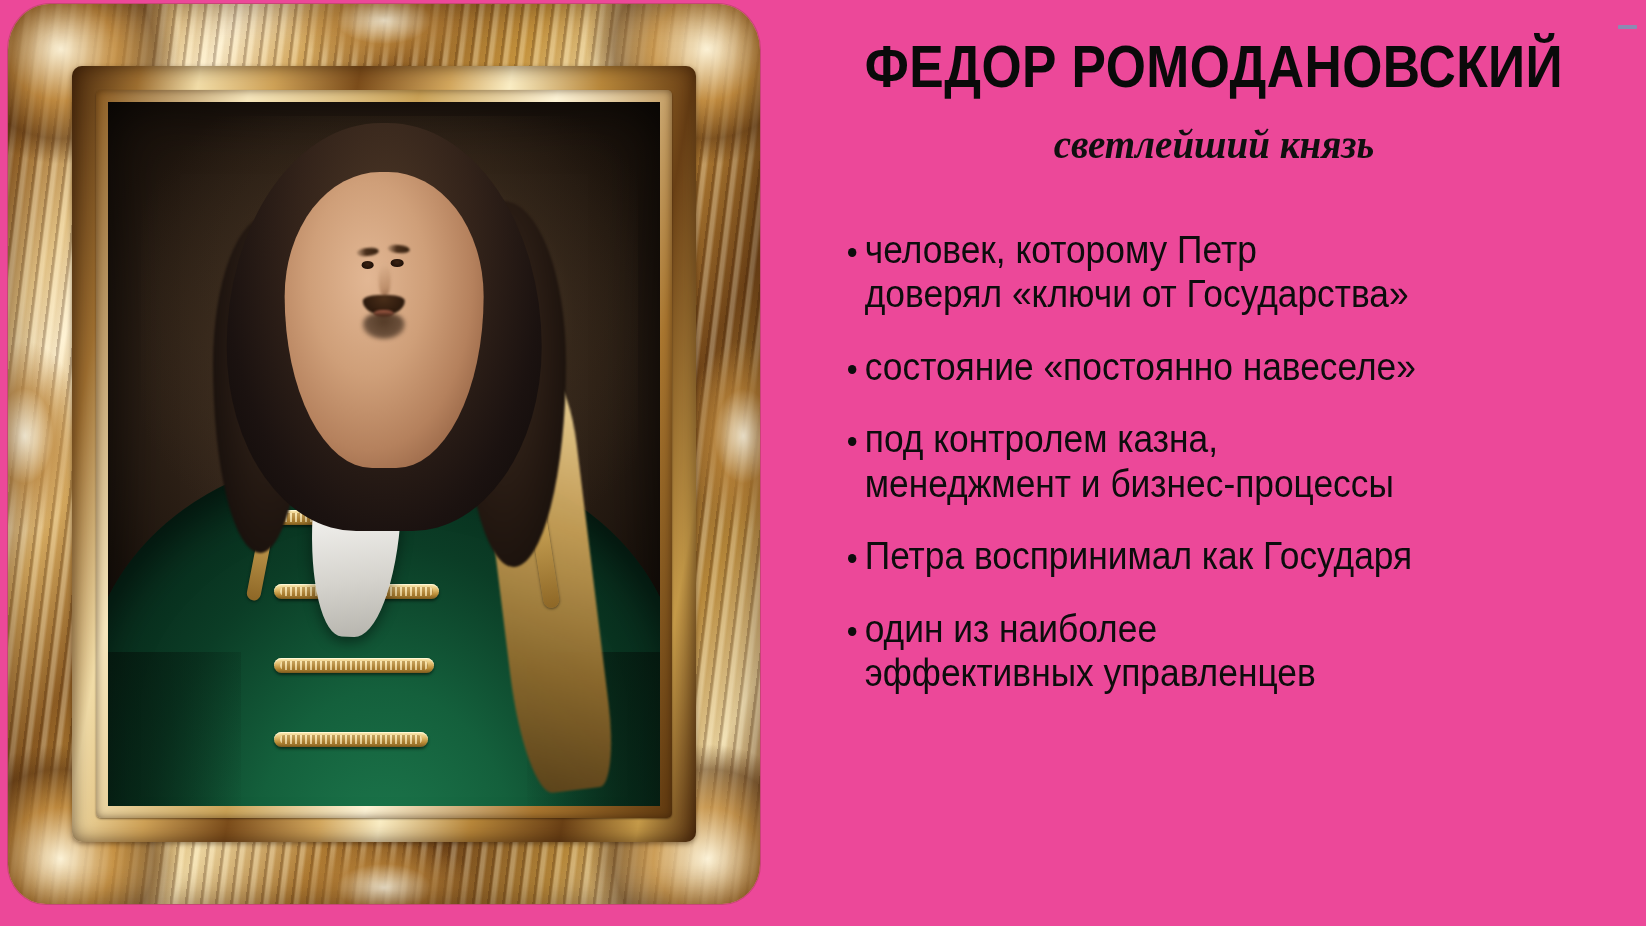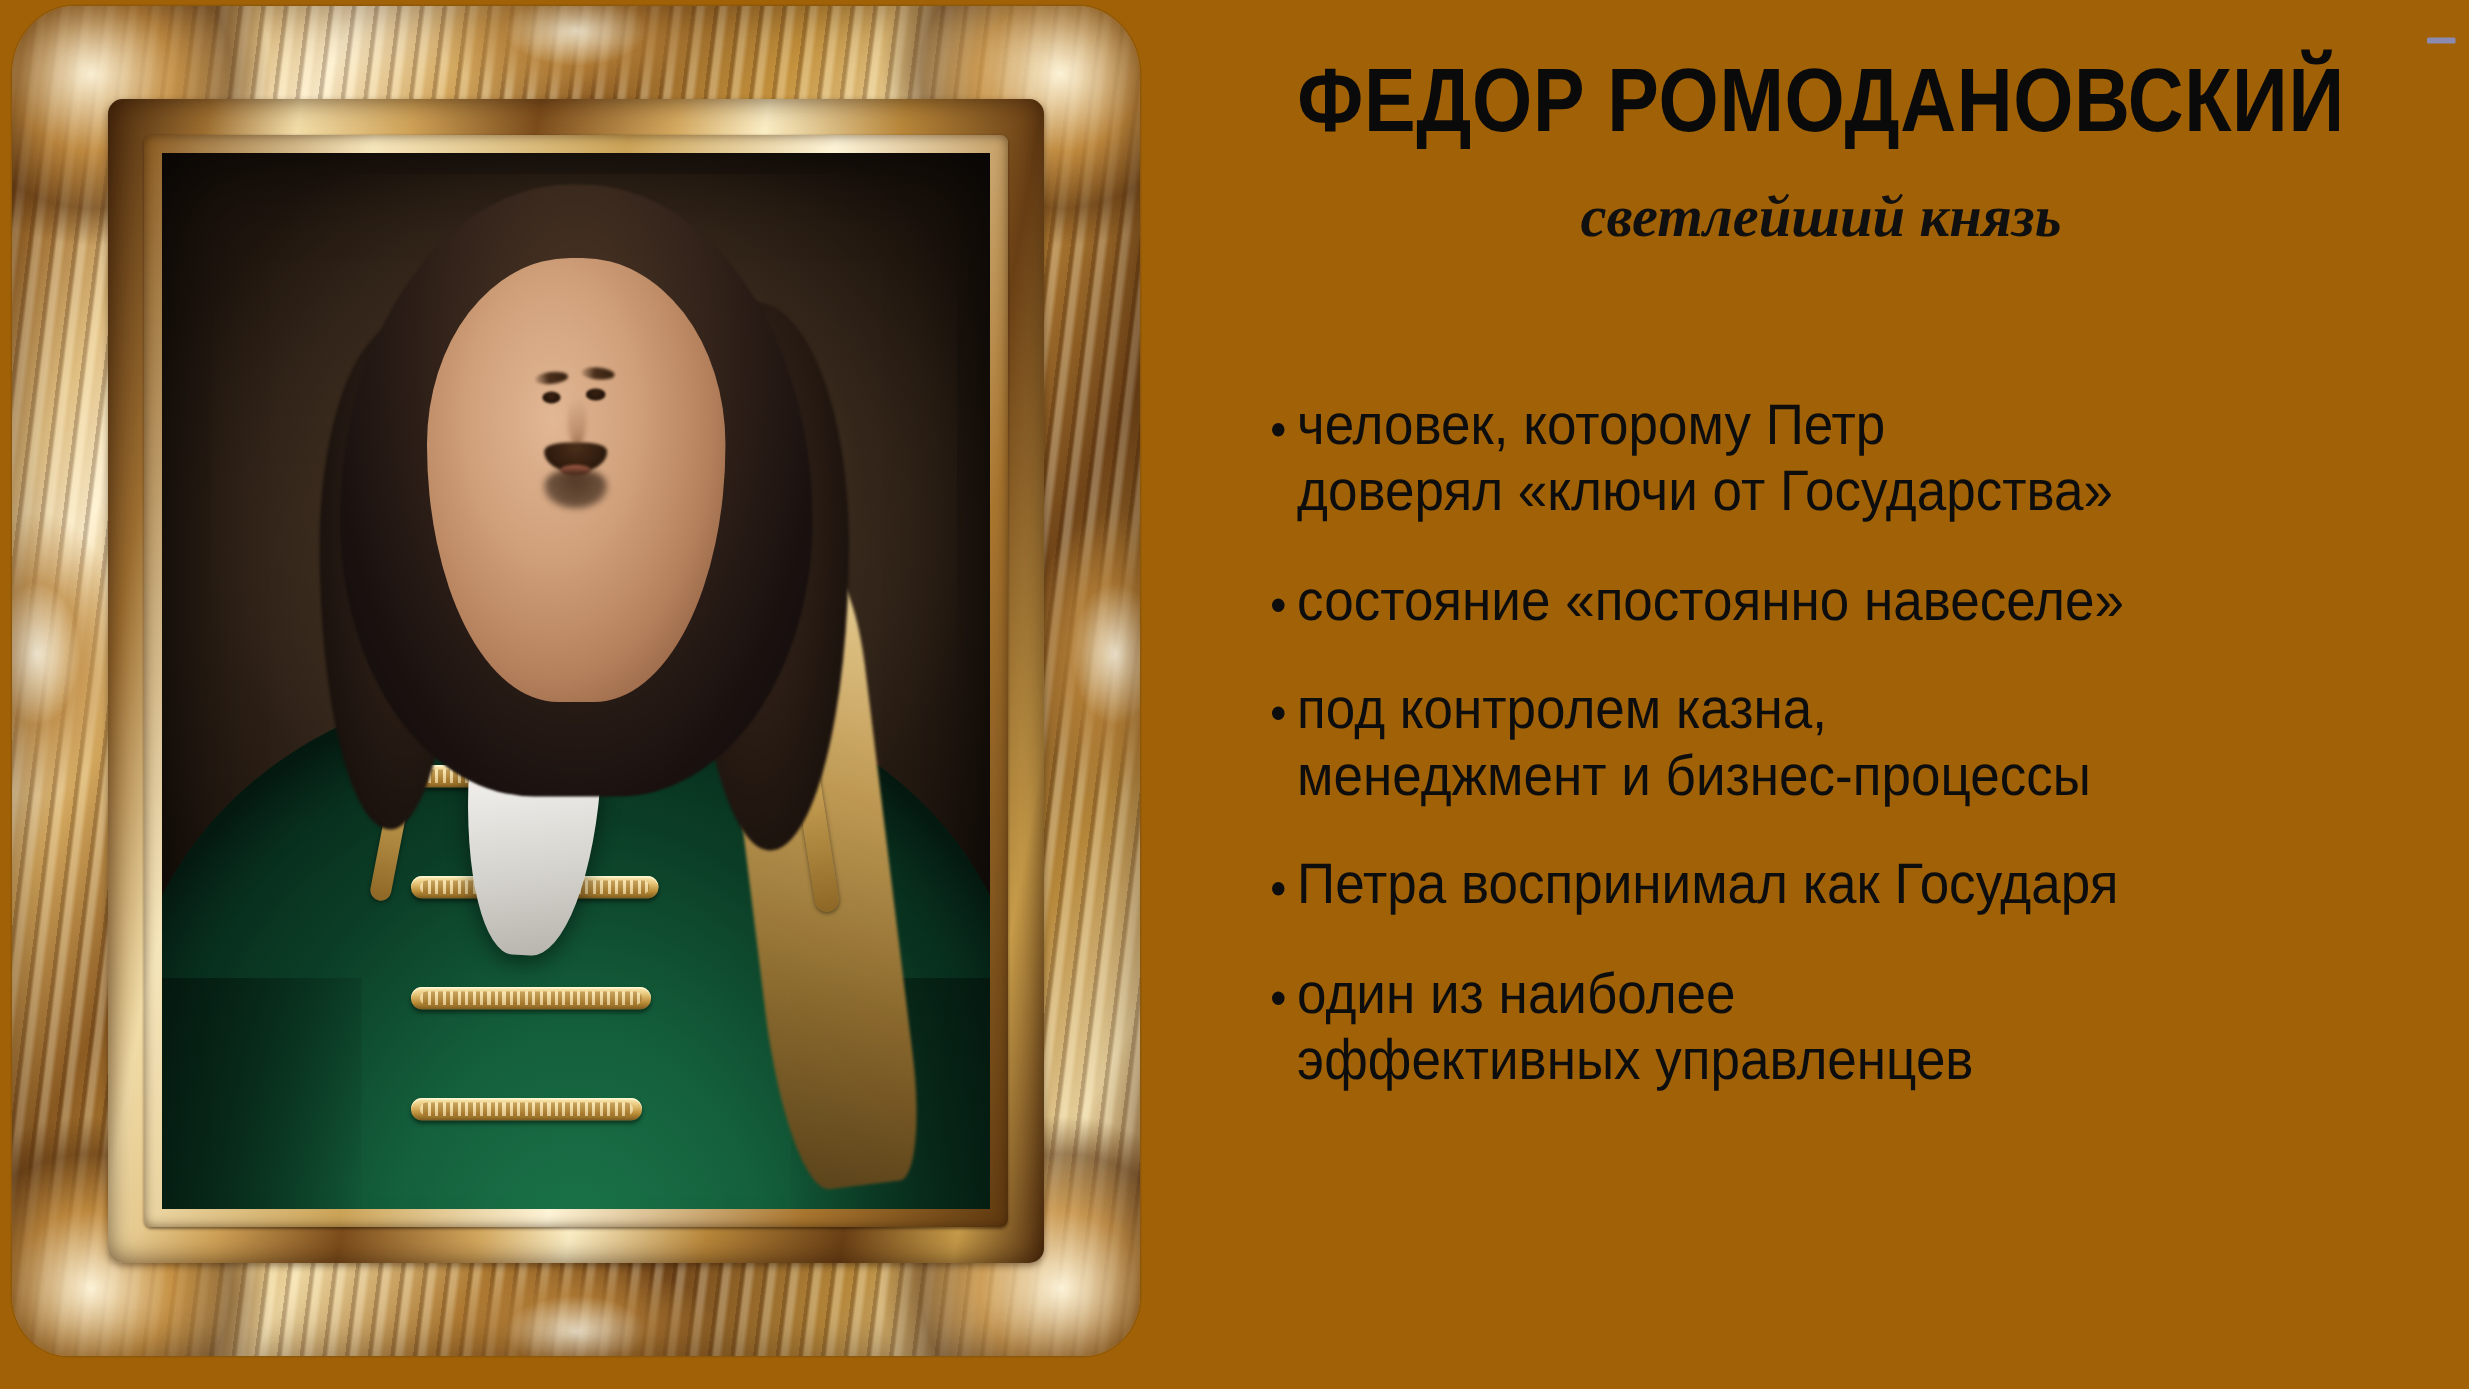--- a/index.html
+++ b/index.html
@@ -8,21 +8,21 @@
     padding: 0;
     background: #ffffff;
   }
   body {
     font-family: "Liberation Sans", sans-serif;
   }
   #slide {
     position: relative;
     width: 1646px;
     height: 926px;
-    background: #a16207;
+    background: #ec4899;
     overflow: hidden;
   }
 
   
   #portrait-panel {
     position: absolute;
     left: 0px;
     top: 0px;
     width: 775px;
     height: 926px;
@@ -349,21 +349,21 @@
     font-weight: 700;
     font-style: italic;
     font-size: 39px;
     line-height: 1.1;
     color: #101010;
     white-space: nowrap;
   }
   .bullets {
     position: absolute;
     left: 58px;
-    top: 262px;
+    top: 228px;
     width: 790px;
     margin: 0;
     padding: 0;
     list-style: none;
   }
   .bullet {
     position: relative;
     padding-left: 18px;
     margin-bottom: 28px;
     font-family: "Liberation Sans", sans-serif;

